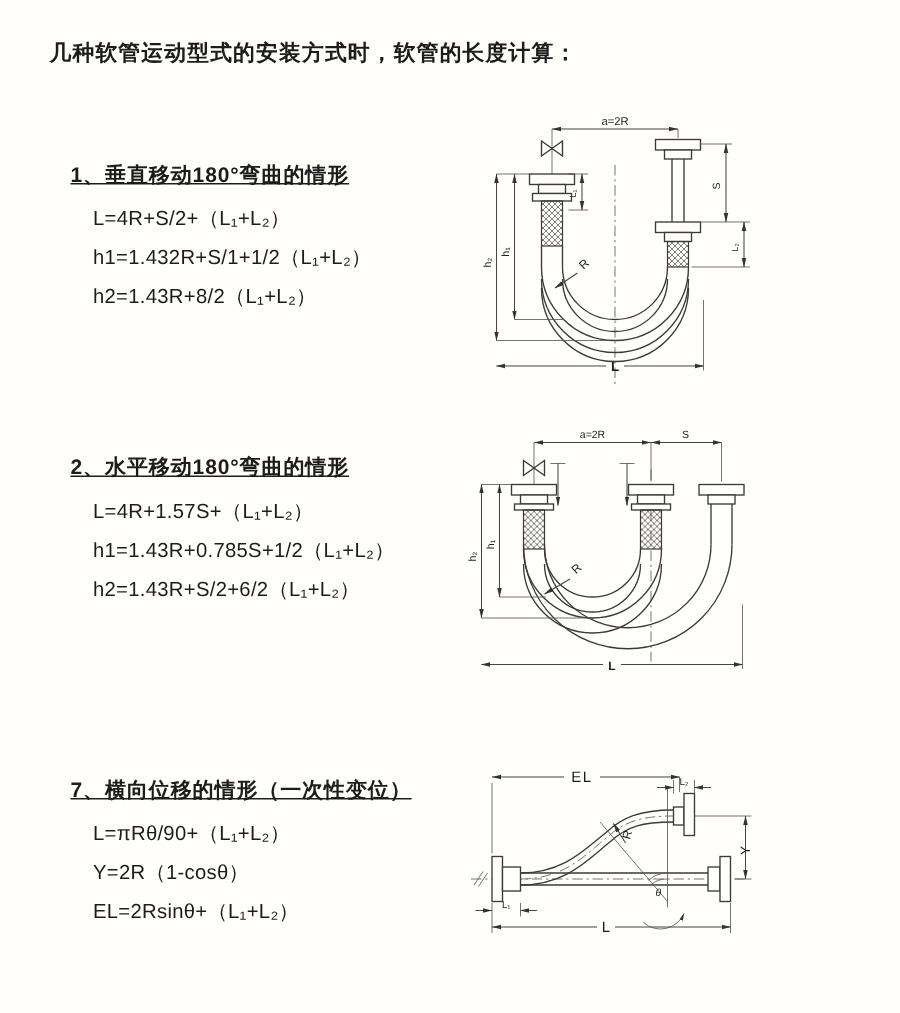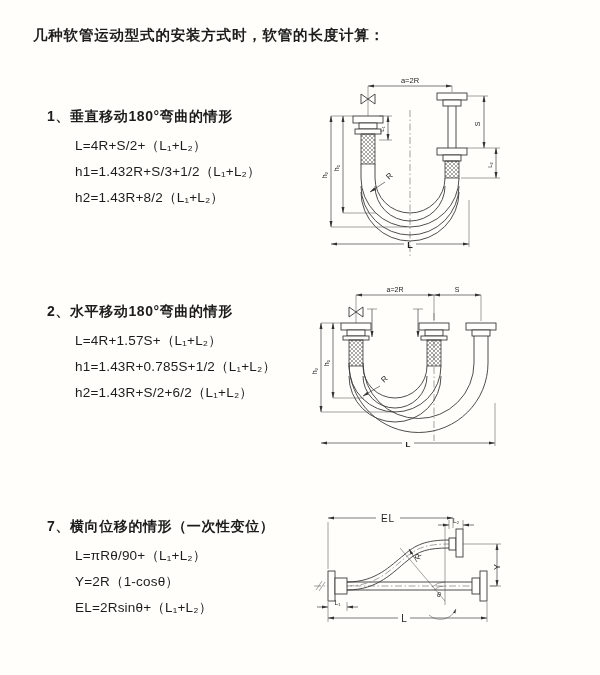--- a/index.html
+++ b/index.html
@@ -2,22 +2,22 @@
 <html><head>
 <meta charset="utf-8">
 <style>
   html,body{margin:0;padding:0;}
   body{background:#fffefa;}
   .page{position:relative;width:552px;height:675px;background:#fffefa;overflow:hidden;
         font-family:"Liberation Sans","DejaVu Sans",sans-serif;color:#1c1c1c;}
   .title{position:absolute;left:33px;top:26px;font-size:14.5px;font-weight:bold;letter-spacing:0.8px;}
   .section{position:absolute;left:47px;}
   .sec1{top:108px;} .sec2{top:303px;} .sec3{top:518px;}
-  .heading{font-size:14px;font-weight:bold;letter-spacing:0.6px;margin:0 0 7px 0;white-space:nowrap;}
-  .formula{font-size:13.5px;line-height:26px;margin-left:28px;white-space:nowrap;letter-spacing:0.2px;}
+  .heading{font-size:14px;font-weight:bold;letter-spacing:0.6px;margin:0 0 7px 0;white-space:nowrap;text-decoration:underline;}
+  .formula{font-size:13.5px;line-height:26px;margin-left:15px;white-space:nowrap;letter-spacing:0.2px;}
   .diagram{position:absolute;}
   .d1{left:312px;top:70px;}
   .d2{left:310px;top:283px;}
   .d3{left:298px;top:498px;}
   svg text{font-family:"Liberation Sans","DejaVu Sans",sans-serif;fill:#1c1c1c;}
   .hose{stroke:#3a3a3a;stroke-width:0.9;fill:none;}
   .part{fill:#fffefa;stroke:#3a3a3a;stroke-width:0.9;}
   .dim{stroke:#444;stroke-width:0.7;fill:none;}
   .thin{stroke:#555;stroke-width:0.55;fill:none;}
   .cl{stroke:#666;stroke-width:0.6;fill:none;stroke-dasharray:7 2.5 1.5 2.5;}
@@ -25,21 +25,21 @@
 </head>
 <body>
 
 <div class="page">
 
   <div class="title">几种软管运动型式的安装方式时，软管的长度计算：</div>
 
   <div class="section sec1">
     <div class="heading">1、垂直移动180°弯曲的情形</div>
     <div class="formula">L=4R+S/2+（L₁+L₂）</div>
-    <div class="formula">h1=1.432R+S/3+1/2（L₁+L₂）</div>
+    <div class="formula">h1=1.432R+S/1+1/2（L₁+L₂）</div>
     <div class="formula">h2=1.43R+8/2（L₁+L₂）</div>
   </div>
 
   <div class="section sec2">
     <div class="heading">2、水平移动180°弯曲的情形</div>
     <div class="formula">L=4R+1.57S+（L₁+L₂）</div>
     <div class="formula">h1=1.43R+0.785S+1/2（L₁+L₂）</div>
     <div class="formula">h2=1.43R+S/2+6/2（L₁+L₂）</div>
   </div>
 

